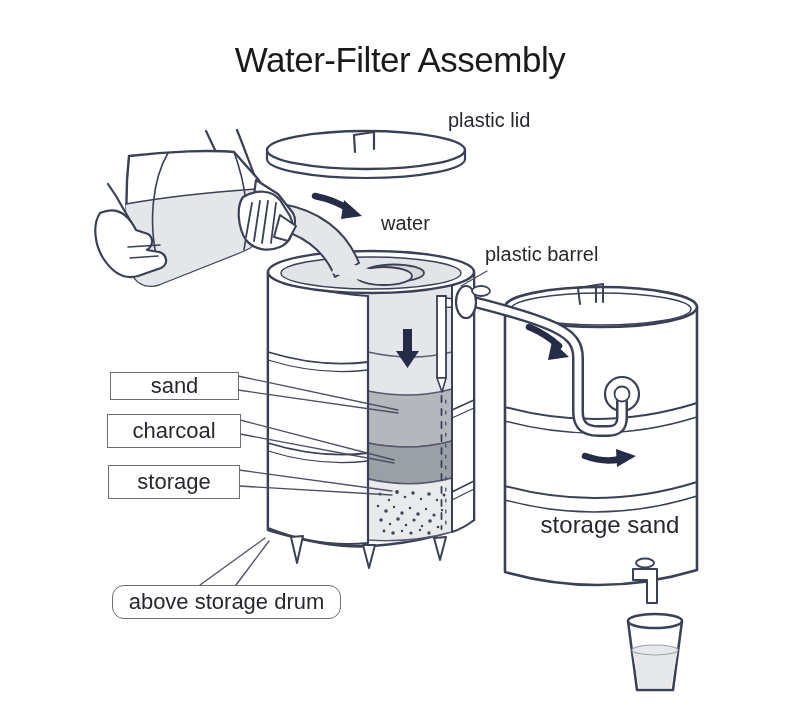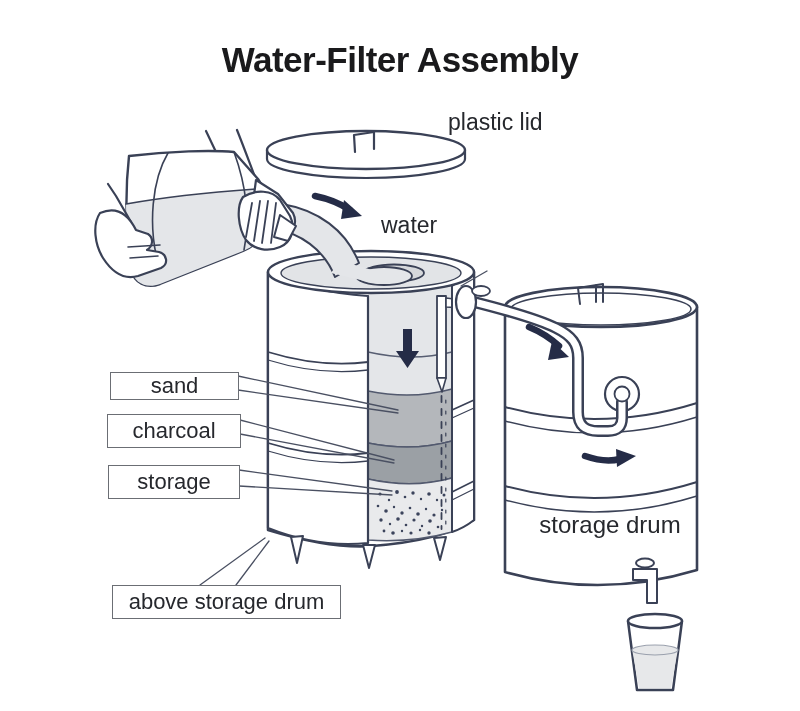--- a/index.html
+++ b/index.html
@@ -1,21 +1,21 @@
 <!DOCTYPE html>
 <html><head>
 <meta charset="utf-8">
 <style>
   html,body{margin:0;padding:0;background:#fff;}
   #stage{position:relative;width:800px;height:711px;background:#fff;overflow:hidden;
          font-family:"Liberation Sans","DejaVu Sans",sans-serif;}
   #stage svg{position:absolute;left:0;top:0;}
   .title{position:absolute;left:0;top:40px;width:800px;text-align:center;
-         font-size:35px;font-weight:700;letter-spacing:-.5px;color:#1a1a1c;}
-  .lbl{position:absolute;font-size:23px;color:#26282d;white-space:nowrap;}
+         font-size:35px;font-weight:400;letter-spacing:-.5px;color:#1a1a1c;}
+  .lbl{position:absolute;font-size:20px;color:#26282d;white-space:nowrap;}
   .lbl.big{font-size:24px;}
   .lbox{position:absolute;background:#fff;border:1.5px solid #6b6e74;
         display:flex;align-items:center;justify-content:center;
         font-size:22px;color:#26282d;white-space:nowrap;}
 </style>
 </head>
 <body>
 
 <div id="stage">
 
@@ -196,20 +196,21 @@
       <path d="M200,585 L265,538 M236,585 L269,541"></path>
       <path d="M487,271 L461,286"></path>
     </g>
   </g>
 </svg>
 
 <div class="title">Water-Filter Assembly</div>
 
 <div class="lbl" style="left:448px;top:109px;">plastic lid</div>
 <div class="lbl" style="left:381px;top:212px;text-align:right;">water</div>
-<div class="lbl big" style="left:520px;top:511px;width:180px;text-align:center;">storage drum</div>
+<div class="lbl" style="left:485px;top:243px;">plastic barrel</div>
+<div class="lbl big" style="left:520px;top:511px;width:180px;text-align:center;">storage sand</div>
 
 <div class="lbox" style="left:110px;top:372px;width:127px;height:26px;">sand</div>
 <div class="lbox" style="left:107px;top:414px;width:132px;height:32px;">charcoal</div>
 <div class="lbox" style="left:108px;top:465px;width:130px;height:32px;">storage</div>
-<div class="lbox" style="left:112px;top:585px;width:227px;height:32px;">above storage drum</div>
+<div class="lbox" style="left:112px;top:585px;width:227px;height:32px;border-radius:12px;">above storage drum</div>
 
 </div>
 
 </body></html>

